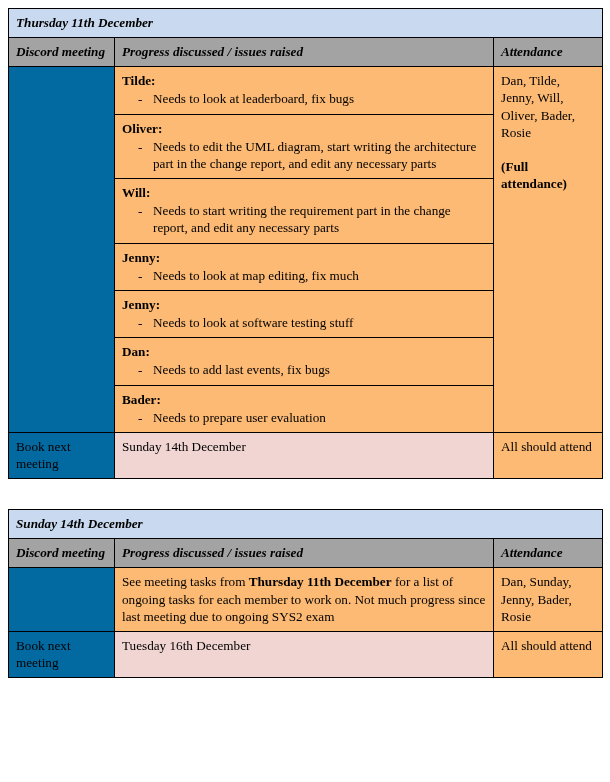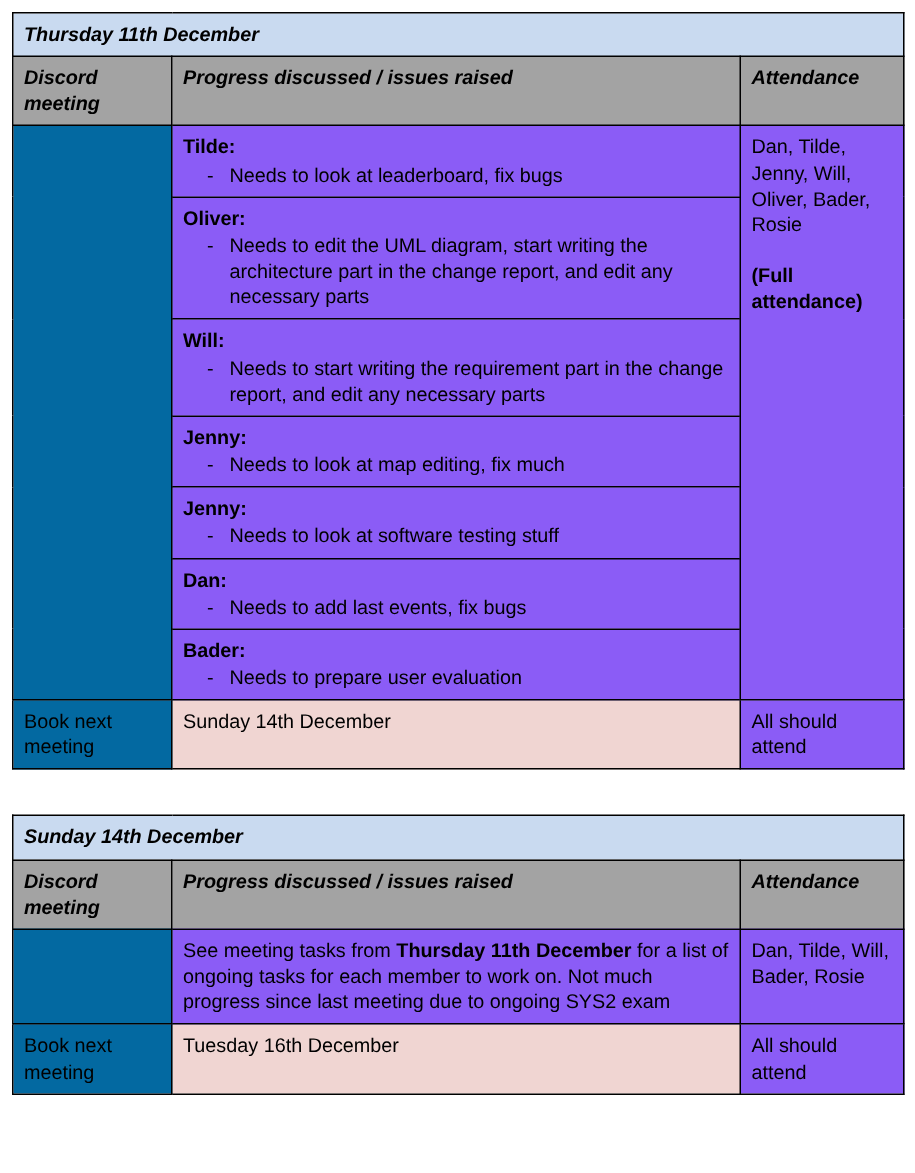--- a/index.html
+++ b/index.html
@@ -28,20 +28,21 @@
     background: #ffffff;
   }
 
   table.meeting-table td {
     border: 1px solid #000000;
     vertical-align: top;
     padding: 5px 7px 6px 7px;
     font-size: 13.2px;
     line-height: 1.30;
     word-wrap: break-word;
+    font-family: Liberation Serif, serif;
   }
 
   
   col.col-left   { width: 106px; }
   col.col-mid    { width: 379px; }
   col.col-right  { width: 109px; }
 
   
   .date-banner {
     background: #c9daf0;
@@ -59,21 +60,21 @@
     padding-top: 7px;
     padding-bottom: 8px;
   }
   .cream {
     background: #0369a1;
   }
   .pink {
     background: #f0d5d2;
   }
   .white {
-    background: #8b5cf6;
+    background: #fdba74;
     margin-left: 11px;
   }
 
   .task-cell {
     padding-top: 6px;
     padding-bottom: 7px;
   }
   .task-name {
     font-weight: bold;
     display: block;
@@ -235,21 +236,21 @@
         <td class="col-header">Progress discussed / issues raised</td>
         <td class="col-header">Attendance</td>
       </tr>
 
       <tr>
         <td class="cream"></td>
         <td class="white task-cell">
           <span>See meeting tasks from </span><b>Thursday 11th December</b><span> for a list of ongoing tasks for each member to work on. Not much progress since last meeting due to ongoing SYS2 exam</span>
         </td>
         <td class="white attend-cell">
-          <div>Dan, Tilde, Will, Bader, Rosie</div>
+          <div>Dan, Sunday, Jenny, Bader, Rosie</div>
         </td>
       </tr>
 
       <tr>
         <td class="cream booking-label">Book next meeting</td>
         <td class="pink booking-label">Tuesday 16th December</td>
         <td class="white booking-label">All should attend</td>
       </tr>
     </tbody>
   </table>

